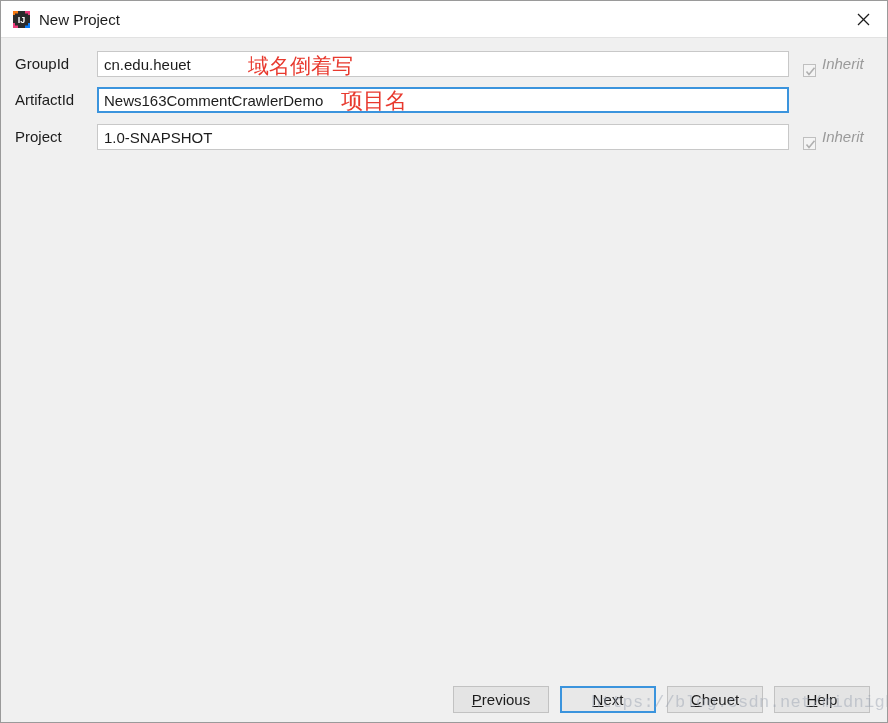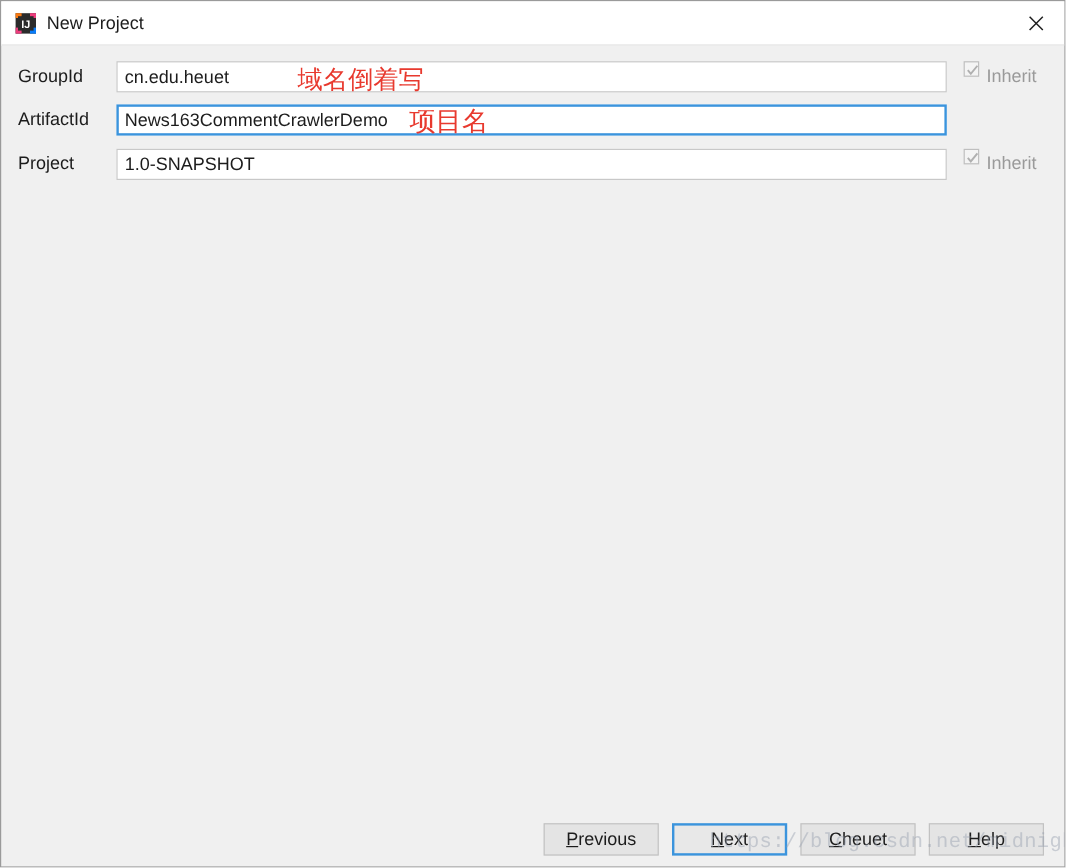--- a/index.html
+++ b/index.html
@@ -87,22 +87,23 @@
   .text-field.focused {
     border: 2px solid #3b94dd;
     padding-left: 5px;
   }
 
   .inherit-box {
     position: absolute;
     left: 802px;
     height: 26px;
     display: flex;
-    align-items: flex-start;
+    align-items: flex-end;
     gap: 6px;
+    font-style: italic;
   }
   .checkbox {
     width: 13px;
     height: 13px;
     box-sizing: border-box;
     border: 1px solid #bfbfbf;
     background: #f4f4f4;
     position: relative;
     flex: none;
   }

